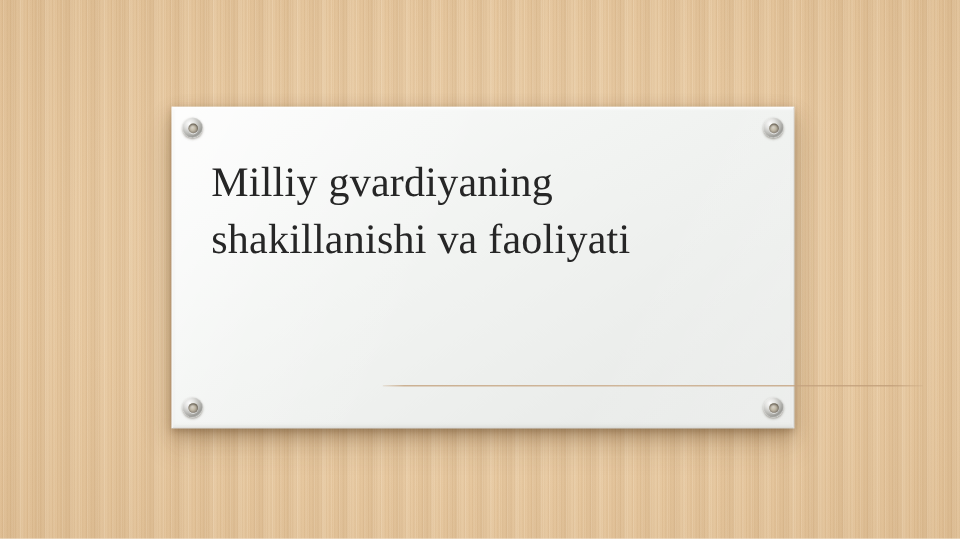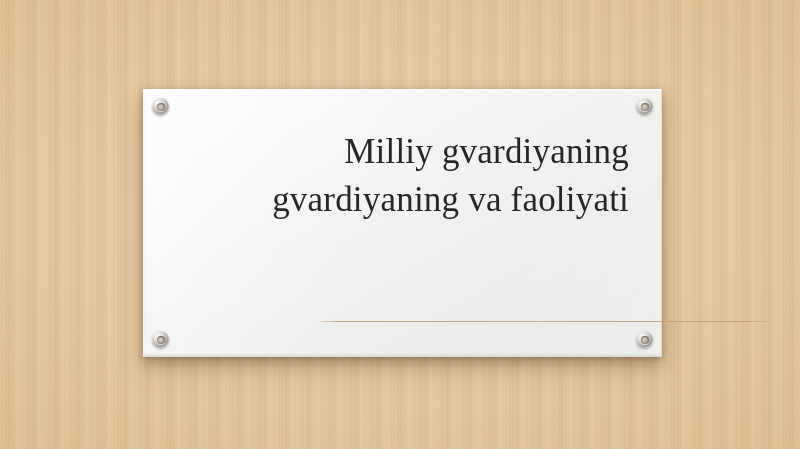--- a/index.html
+++ b/index.html
@@ -173,21 +173,21 @@
   .screw-tr { right: 8px; top: 8px; }
   .screw-bl { left: 8px;  bottom: 8px; }
   .screw-br { right: 8px; bottom: 8px; }
 
   
   .title-block {
     position: absolute;
     left: 32px;
     right: 32px;
     top: 38px;
-    text-align: right;
+    text-align: left;
   }
   .title-line {
     font-family: "Liberation Serif", serif;
     font-size: 35px;
     line-height: 48px;
     color: #262626;
     letter-spacing: 0.2px;
     white-space: nowrap;
   }
   .title-rule {
@@ -220,19 +220,19 @@
     <div class="panel-sheen"></div>
     <div class="panel-inner-edge"></div>
 
     <div class="screw screw-tl"></div>
     <div class="screw screw-tr"></div>
     <div class="screw screw-bl"></div>
     <div class="screw screw-br"></div>
 
     <div class="title-block">
       <div class="title-line">Milliy gvardiyaning</div>
-      <div class="title-line">gvardiyaning va faoliyati</div>
+      <div class="title-line">shakillanishi va faoliyati</div>
     </div>
 
     <div class="title-rule"></div>
   </div>
 
 </div>
 
 </body></html>

